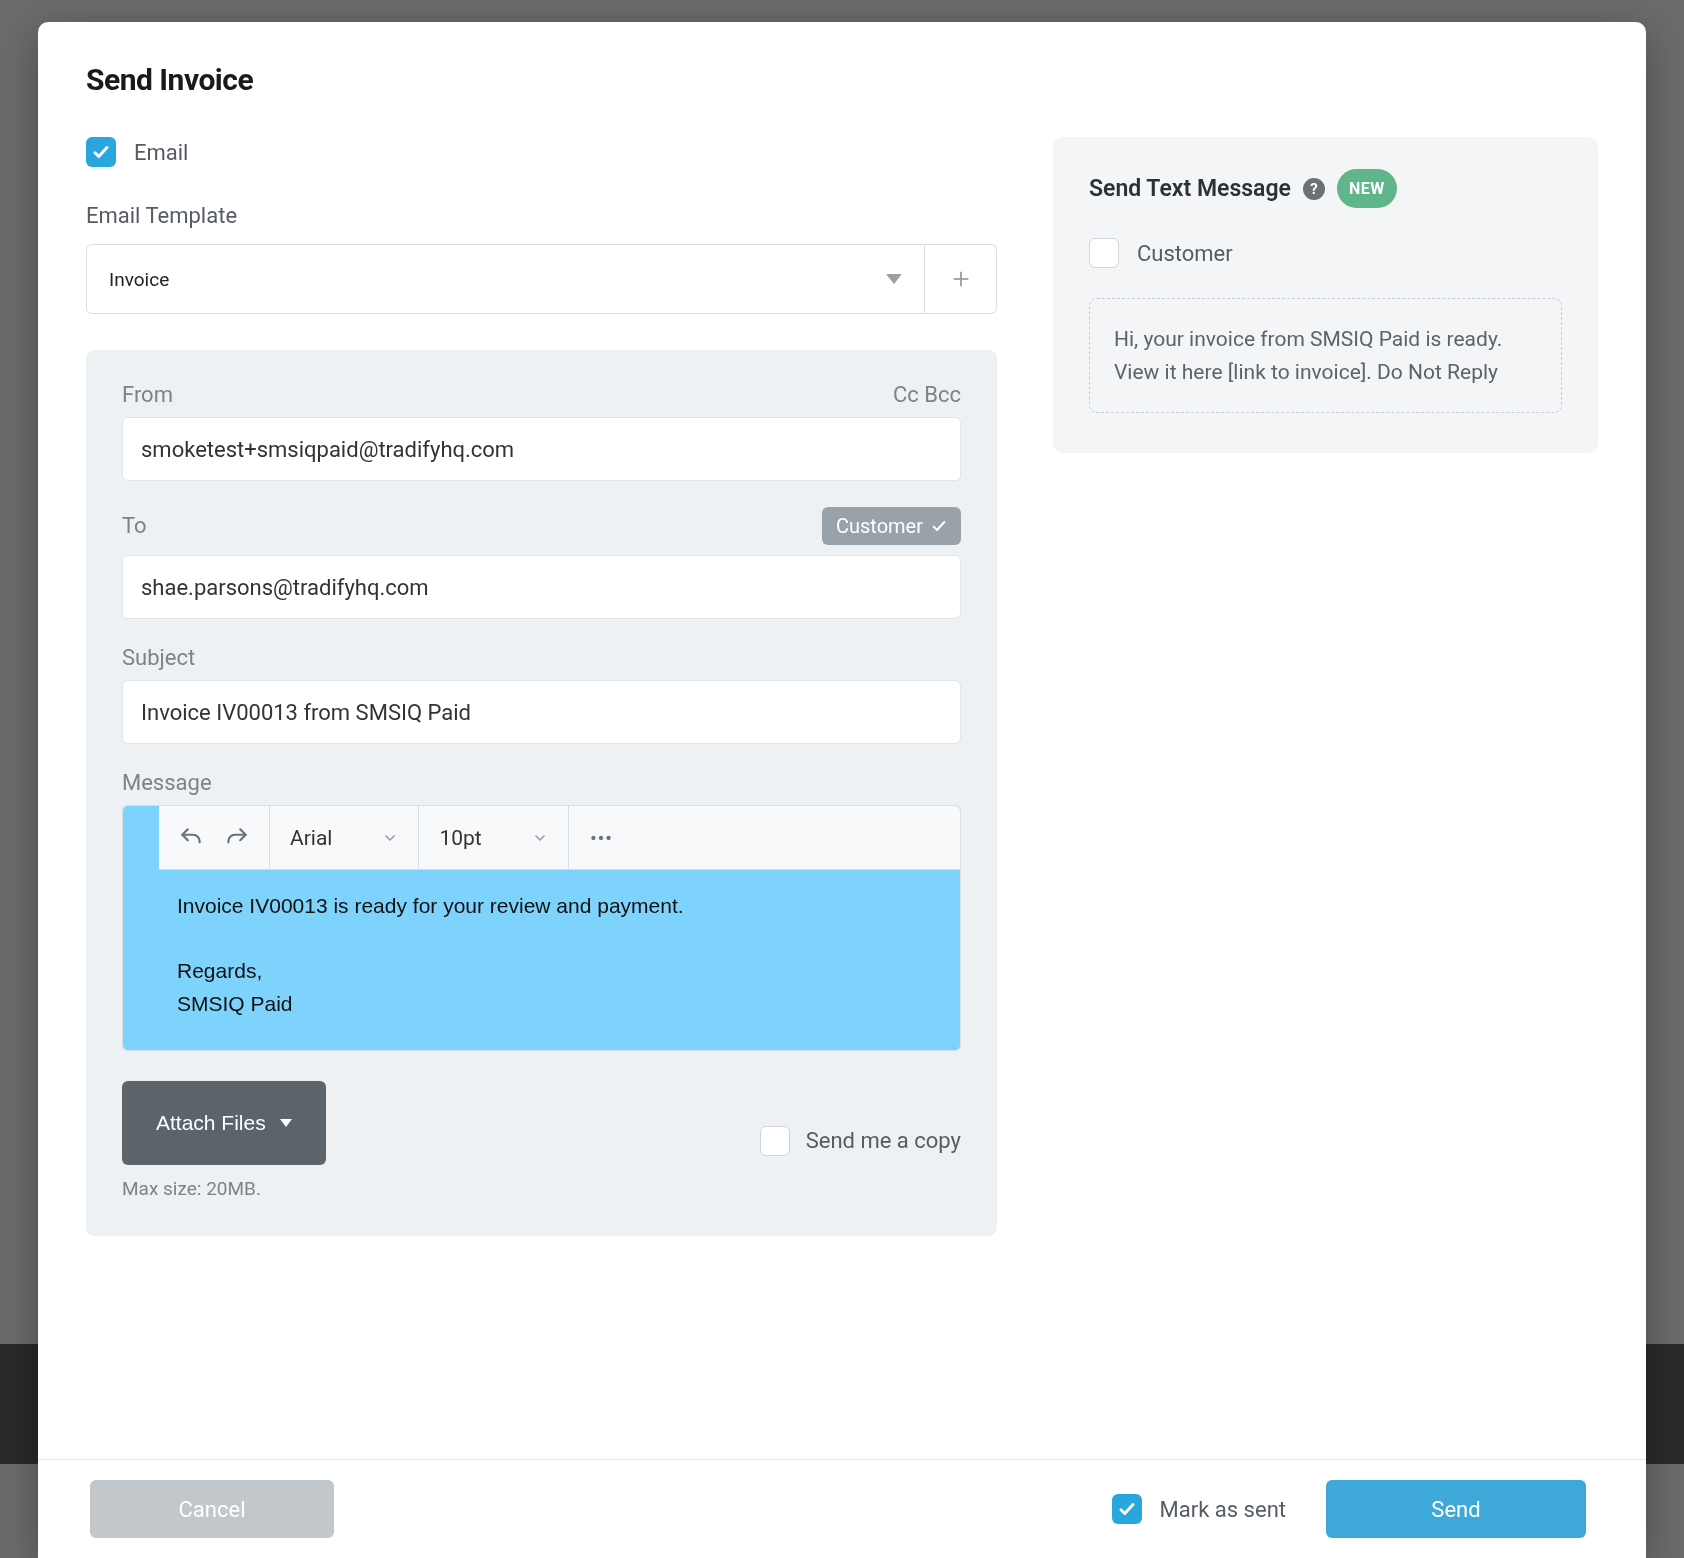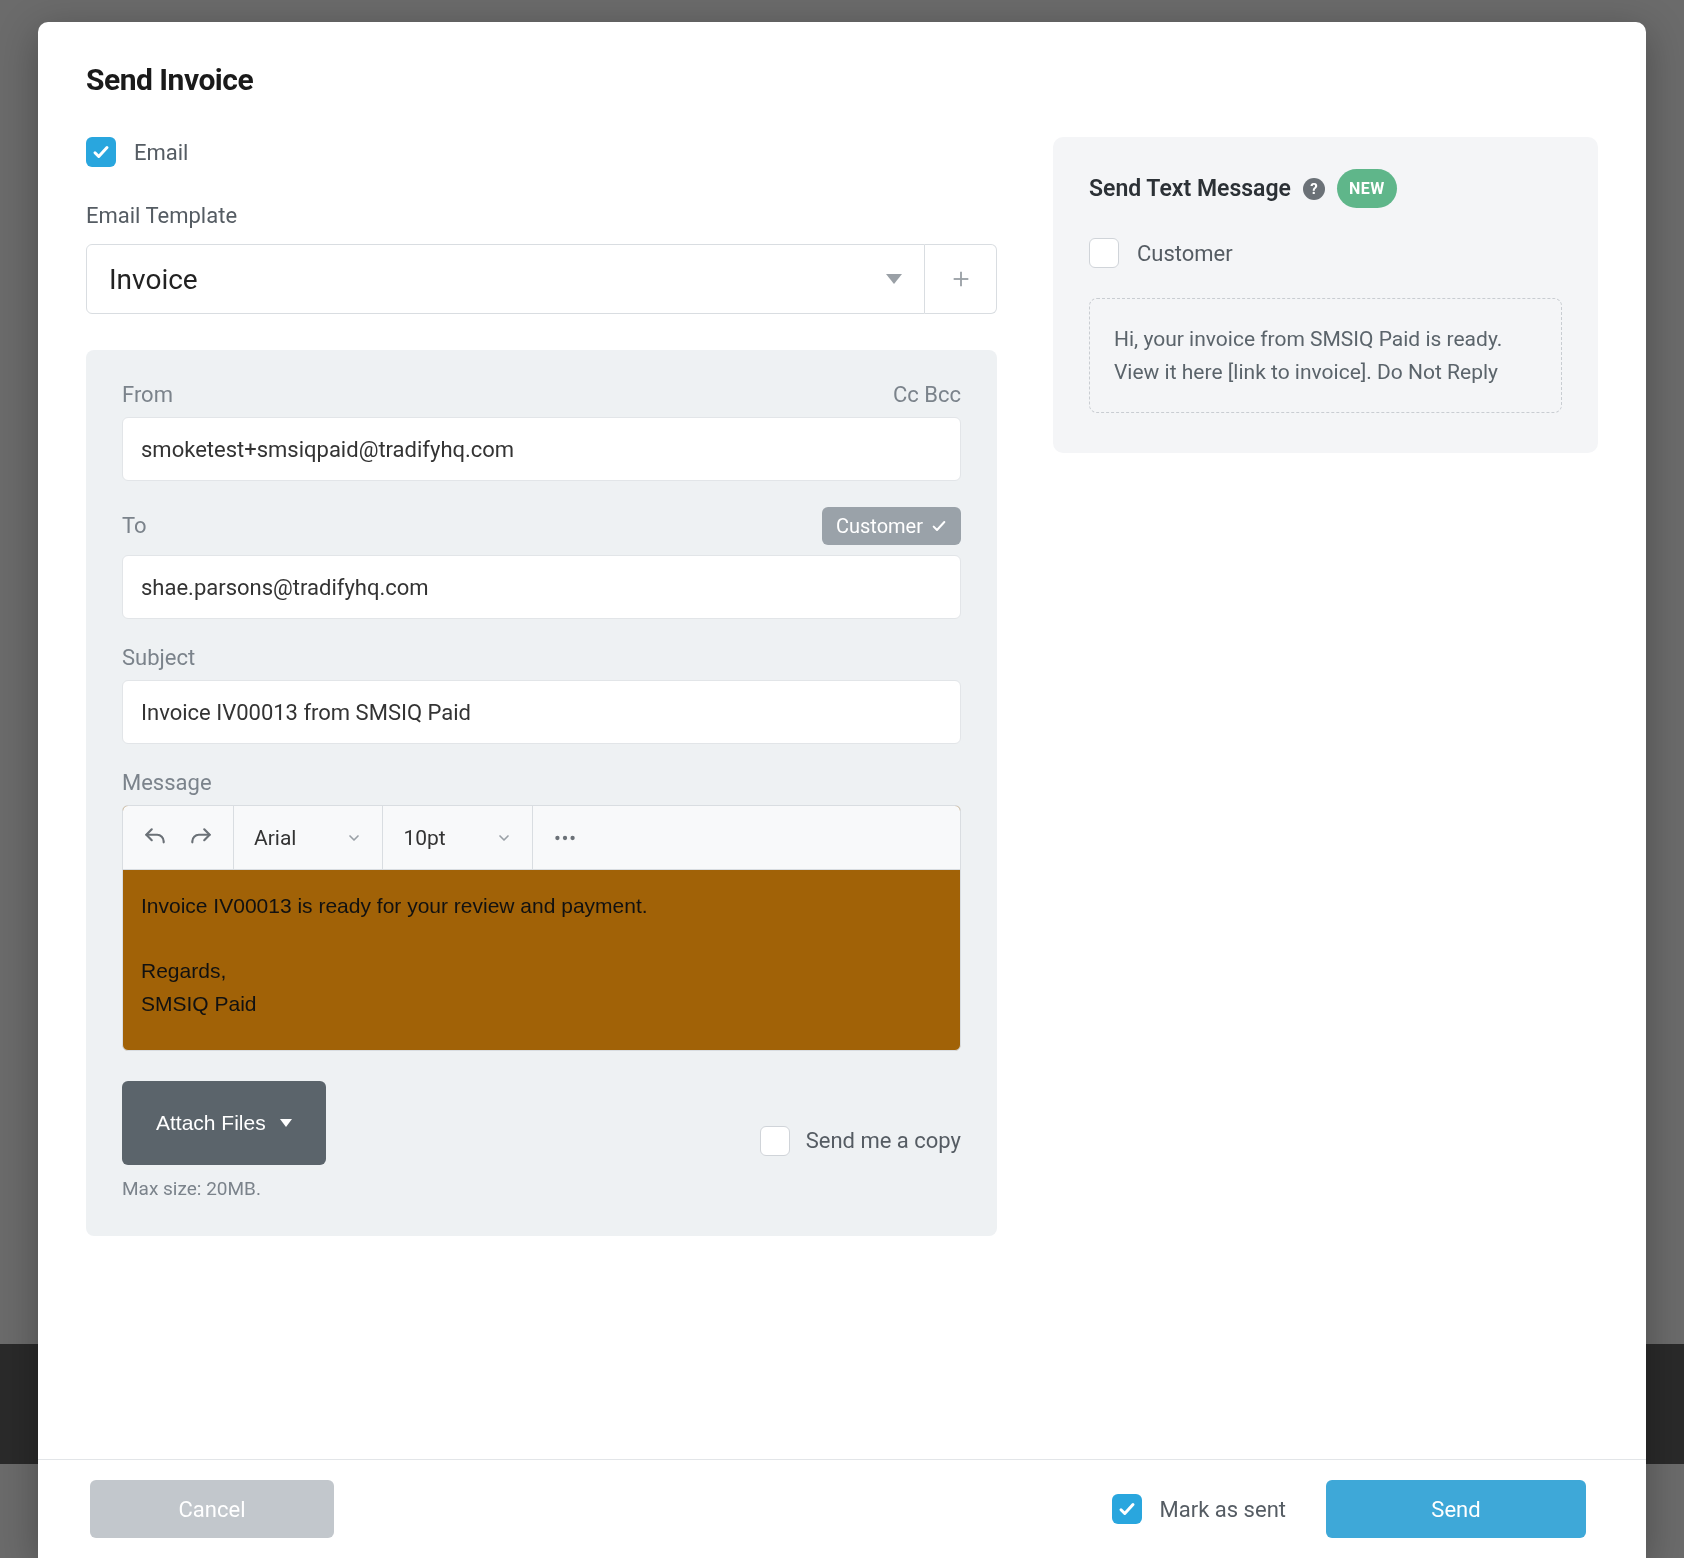--- a/index.html
+++ b/index.html
@@ -94,21 +94,21 @@
     display: flex;
   }
   .select-box {
     flex: 1;
     height: 70px;
     border: 1.5px solid #d9dde1;
     border-radius: 6px 0 0 6px;
     display: flex;
     align-items: center;
     padding: 0 22px;
-    font-size: 28px;
+    font-size: 19px;
     color: #222;
     background: #fff;
     justify-content: space-between;
     cursor: pointer;
   }
   .select-caret {
     width: 0; height: 0;
     border-left: 8px solid transparent;
     border-right: 8px solid transparent;
     border-top: 10px solid #9aa0a6;
@@ -165,22 +165,23 @@
     font-size: 22px;
     color: #333;
     font-family: inherit;
   }
 
   .field-block { margin-bottom: 26px; }
 
   .editor-wrap {
     border: 1.5px solid #d9dde1;
     border-radius: 6px;
-    background: #a16207;
+    background: #7dd3fc;
     overflow: hidden;
+    padding-left: 36px;
   }
   .toolbar {
     height: 64px;
     border-bottom: 1.5px solid #d9dde1;
     background: #f8f9fa;
     display: flex;
     align-items: stretch;
   }
   .tb-group {
     display: flex;

